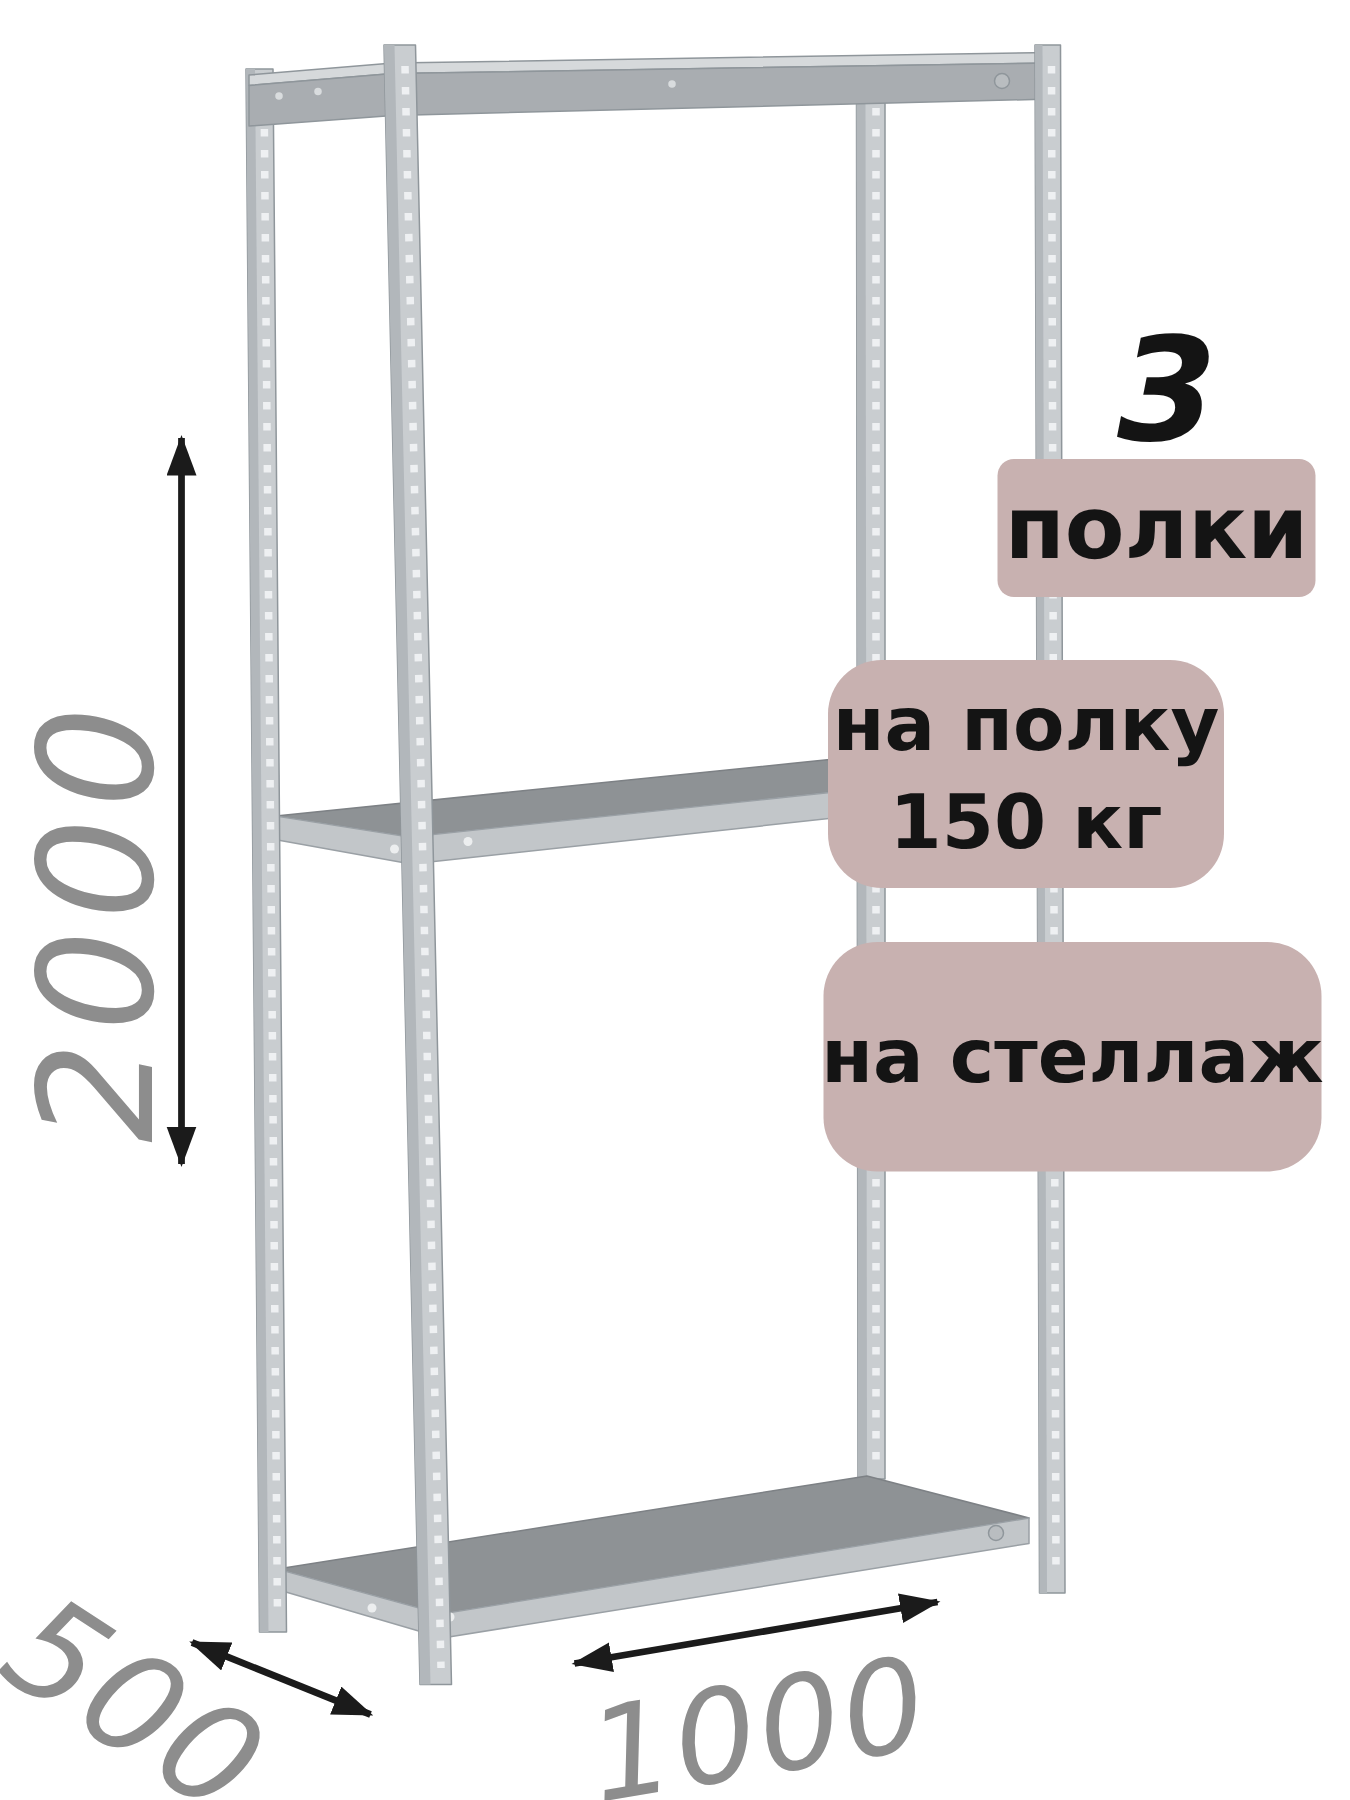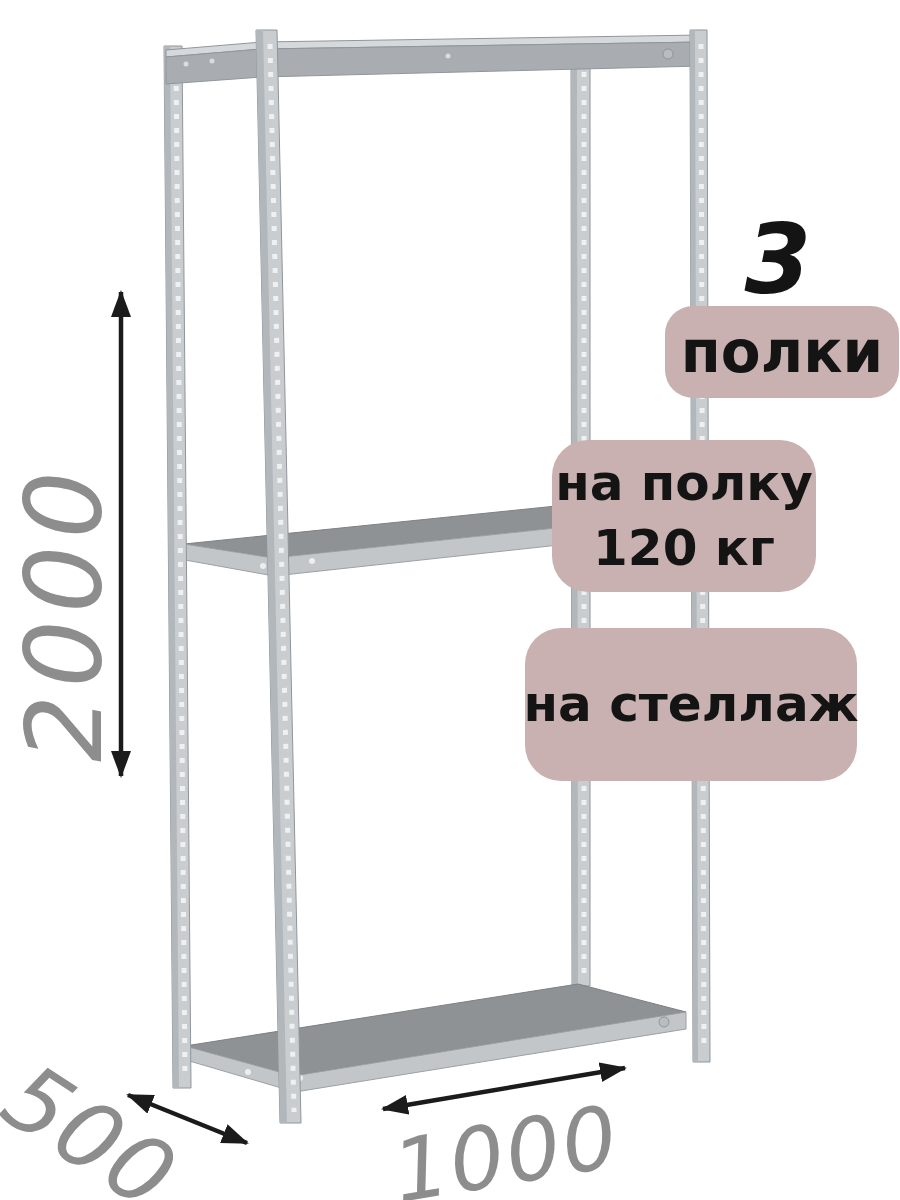--- a/index.html
+++ b/index.html
@@ -32,33 +32,33 @@
     display: flex;
     flex-direction: column;
     align-items: center;
     justify-content: center;
     font-weight: bold;
     text-align: center;
     white-space: nowrap;
   }
   .badge-count {
     left: 665px; top: 306px;
-    width: 234px; height: 92px;
-    border-radius: 28px;
+    width: 212px; height: 92px;
+    border-radius: 11px;
     font-size: 58px;
   }
   .badge-per-shelf {
     left: 552px; top: 440px;
     width: 264px; height: 152px;
     border-radius: 36px;
     font-size: 50px;
     line-height: 1.3;
   }
   .badge-per-rack {
-    left: 525px; top: 628px;
+    left: 549px; top: 628px;
     width: 332px; height: 153px;
     border-radius: 36px;
     font-size: 50px;
     line-height: 1.3;
   }
   .count-number {
     position: absolute;
     left: 718px; top: 212px;
     width: 120px;
     text-align: center;
@@ -180,20 +180,20 @@
   <div class="dim dim-width">1000</div>
 
   <div class="count-number">3</div>
 
   <div class="badge badge-count">
     <div>полки</div>
   </div>
 
   <div class="badge badge-per-shelf">
     <div>на полку</div>
-    <div>120 кг</div>
+    <div>150 кг</div>
   </div>
 
   <div class="badge badge-per-rack">
     <div>на стеллаж</div>
   </div>
 
 </div>
 
 </body></html>

